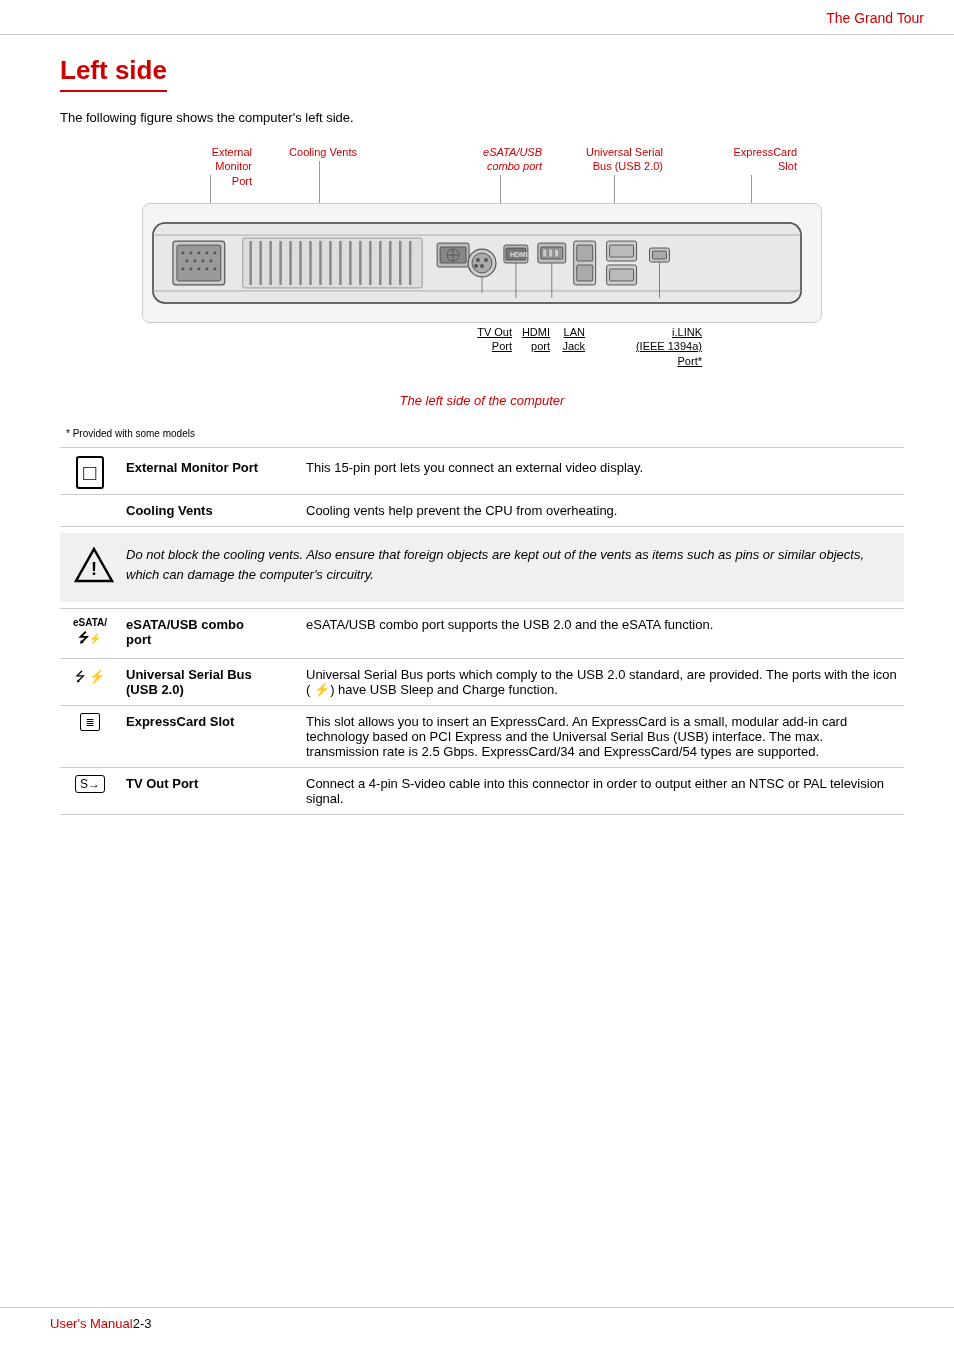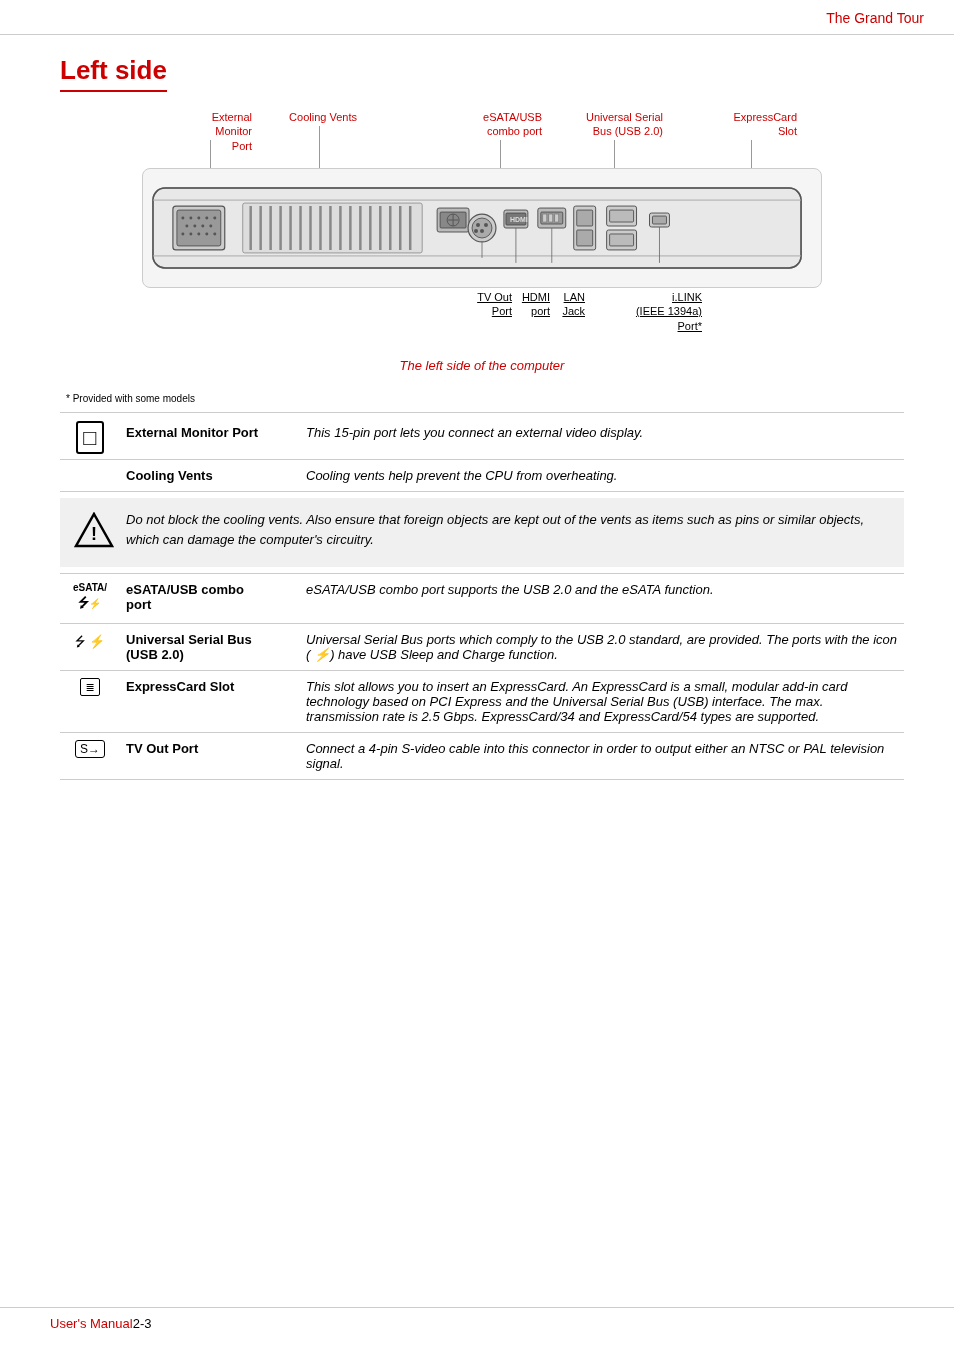--- a/index.html
+++ b/index.html
@@ -89,21 +89,20 @@
       font-size: 15px;
     }
     .label-cell {
       width: 180px;
       font-weight: bold;
       font-size: 13px;
     }
     .desc-cell {
       font-size: 13px;
       color: #000;
-      font-style: italic;
     }
 
     
     .warning-box {
       background: #f0f0f0;
       border: none;
       padding: 12px 14px;
       display: flex;
       align-items: flex-start;
       gap: 12px;
@@ -186,28 +185,29 @@
 <div class="header">
   <span class="header-title">The Grand Tour</span>
 </div>
 
 <div class="main-content">
 
   
   <div class="page-title">Left side</div>
 
   
+  <p class="intro-text">The following figure shows the computer's left side.</p>
 
   
   <div class="diagram-wrapper">
 
     <div class="top-label-area">
       <div class="label-item red" style="left:30px; top:0; width:80px;">External Monitor<br>Port</div>
       <div class="label-item red" style="left:140px; top:0; width:75px;">Cooling Vents</div>
-      <div class="label-item red" style="left:320px; top:0; width:80px;">eSATA/USB<br>combo port</div>
+      <div class="label-item red" style="left:320px; top:0; width:80px;font-style:italic;">eSATA/USB<br>combo port</div>
       <div class="label-item red" style="left:431px; top:0; width:90px;">Universal Serial<br>Bus (USB 2.0)</div>
       <div class="label-item red" style="left:565px; top:0; width:90px;">ExpressCard<br>Slot</div>
 
       <div class="connector-line" style="left:68px; top:30px; height:28px;"></div>
       <div class="connector-line" style="left:177px; top:16px; height:42px;"></div>
       <div class="connector-line" style="left:358px; top:30px; height:28px;"></div>
       <div class="connector-line" style="left:472px; top:30px; height:28px;"></div>
       <div class="connector-line" style="left:609px; top:30px; height:28px;"></div>
     </div>
 

